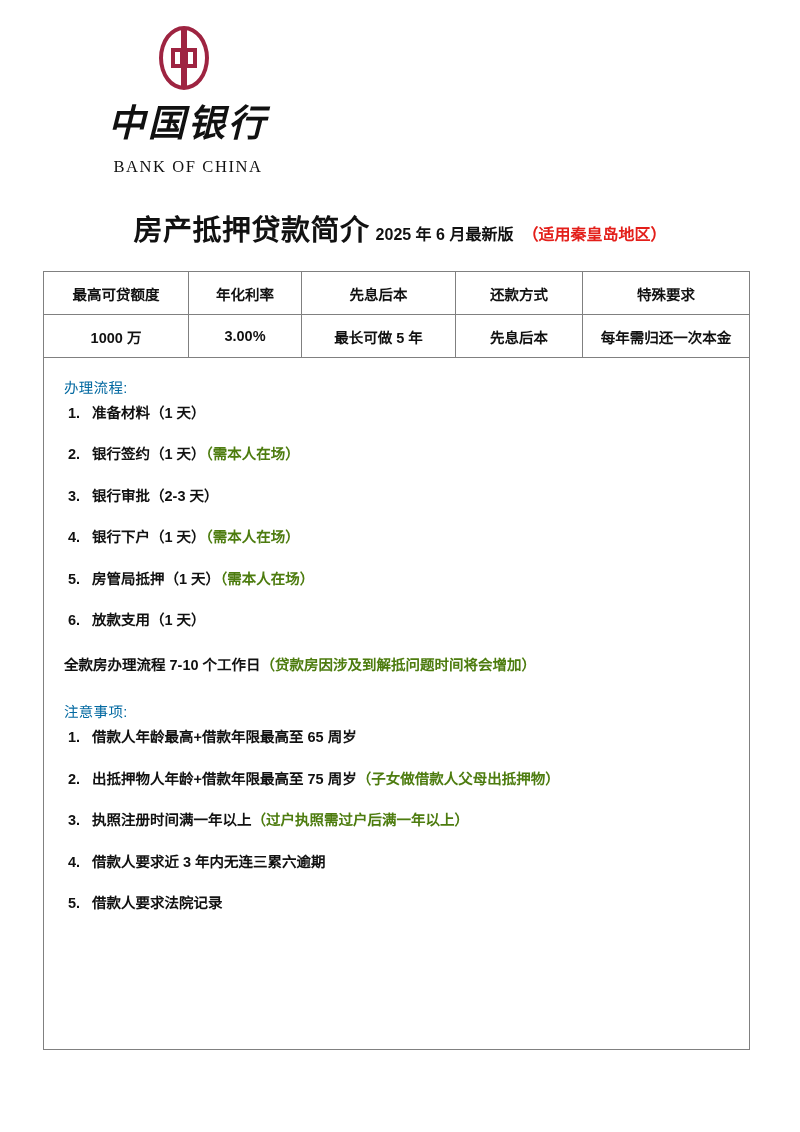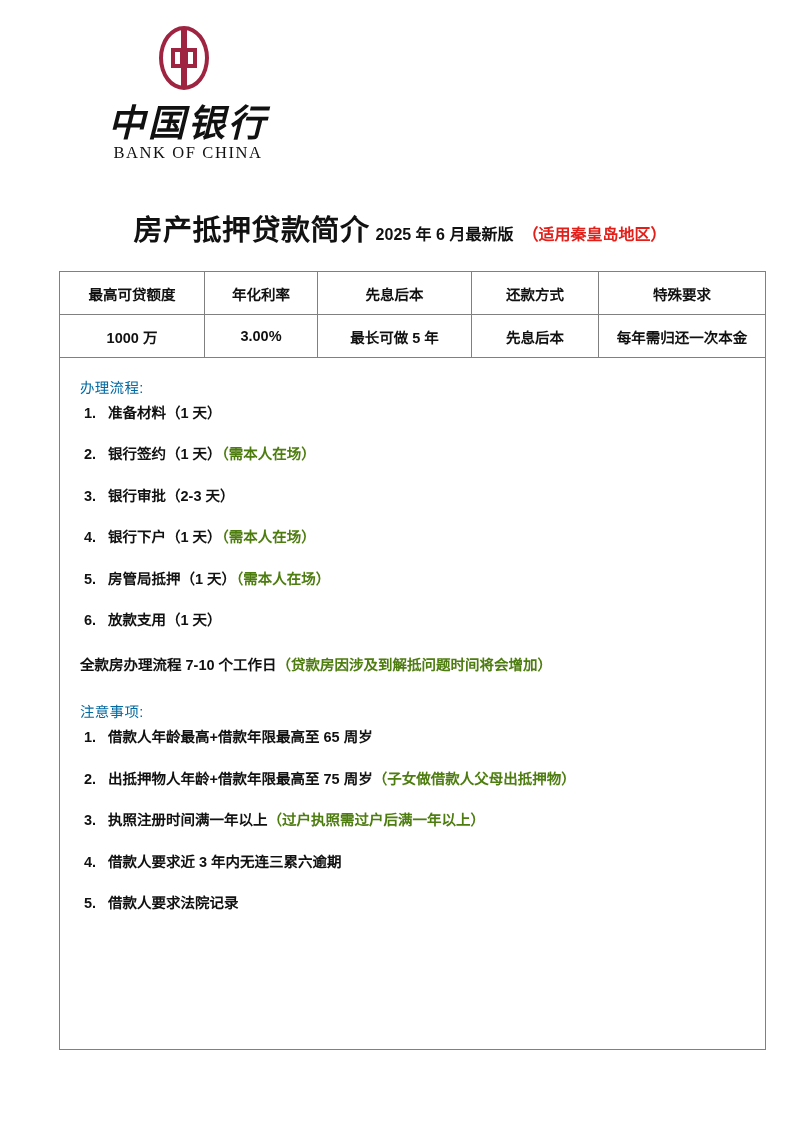--- a/index.html
+++ b/index.html
@@ -83,21 +83,21 @@
     text-align: center;
     line-height: 1.05;
     font-style: italic;
   }
   .logo-en {
     font-family: "Liberation Serif", "DejaVu Serif", serif;
     font-size: 16.5px;
     letter-spacing: 1.6px;
     color: #111111;
     text-align: center;
-    margin-top: 0;
+    margin-top: 14px;
   }
 
   
   .title-row {
     position: absolute;
     left: 0;
     top: 206px;
     width: 800px;
     text-align: center;
     white-space: nowrap;
@@ -117,21 +117,21 @@
   .title-red {
     font-size: 16px;
     font-weight: 700;
     color: #e31f1a;
     margin-left: 9px;
   }
 
   
   .frame {
     position: absolute;
-    left: 59px;
+    left: 43px;
     top: 271px;
     width: 707px;
     height: 779px;
     border: 1.5px solid #808080;
     box-sizing: border-box;
     background: #ffffff;
   }
 
   
   table.spec {

